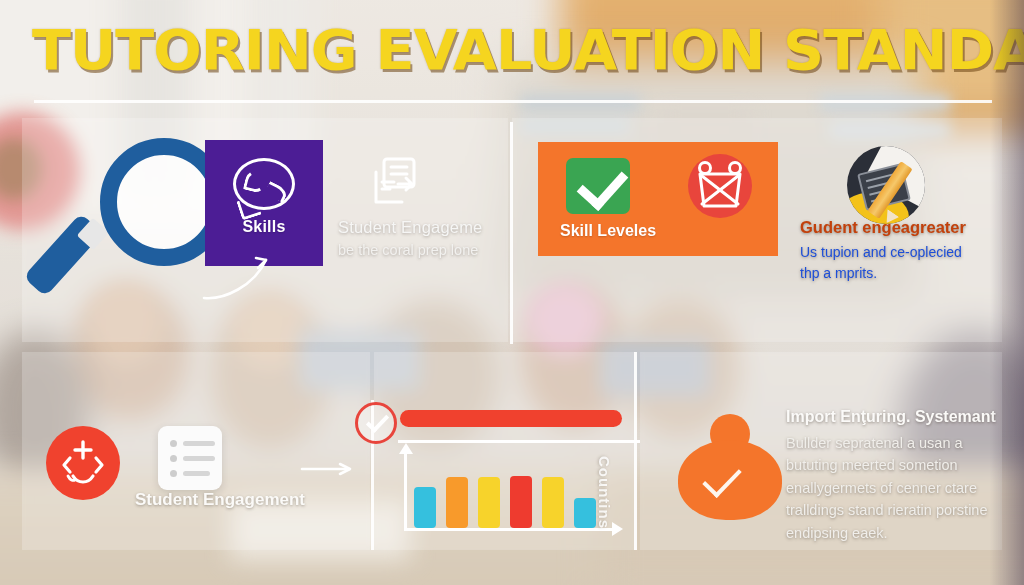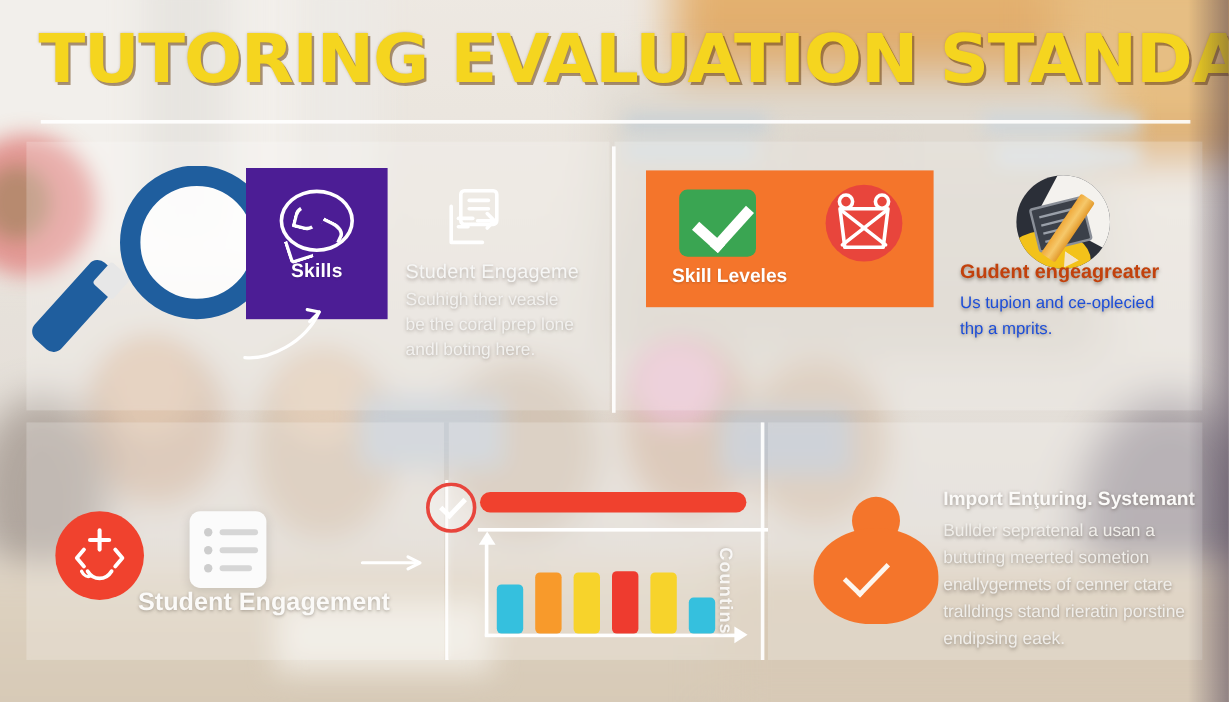--- a/index.html
+++ b/index.html
@@ -153,21 +153,21 @@
     color:#1d4ed8;font-size:14px;line-height:1.5;text-shadow:0 1px 3px rgba(70,60,50,.5);}
 
   
   .face-circle{position:absolute;left:46px;top:426px;width:74px;height:74px;border-radius:50%;background:#F0422E;}
   .list-card{position:absolute;left:158px;top:426px;width:64px;height:64px;background:#fbfbfb;border-radius:9px;
     box-shadow:0 3px 9px rgba(0,0,0,.12);}
   .lc-row{position:absolute;left:12px;display:flex;align-items:center;gap:6px;}
   .lc-dot{width:7px;height:7px;border-radius:50%;background:#cdcdcd;}
   .lc-bar{height:5px;border-radius:3px;background:#d6d6d6;}
   .bl-head{position:absolute;left:95px;top:490px;width:250px;text-align:center;
-    color:#fbfaf8;font-weight:bold;font-size:21px;text-shadow:0 1px 3px rgba(80,70,60,.45);}
+    color:#fbfaf8;font-weight:bold;font-size:17px;text-shadow:0 1px 3px rgba(80,70,60,.45);}
   .bl-sub{position:absolute;left:95px;top:512px;width:250px;text-align:center;
     color:#eeebe6;font-size:14px;text-shadow:0 1px 3px rgba(80,70,60,.45);}
   .arrow-right{position:absolute;left:300px;top:462px;width:56px;height:14px;}
 
   
   .ring-check{position:absolute;left:355px;top:402px;width:36px;height:36px;border-radius:50%;
     border:3px solid #E8453C;background:rgba(255,255,255,.35);}
   .rc-mark{position:absolute;left:9px;top:10px;width:17px;height:8px;
     border-left:4px solid #fff;border-bottom:4px solid #fff;transform:rotate(-46deg);}
   .red-pill{position:absolute;left:400px;top:410px;width:222px;height:17px;background:#F0412E;border-radius:9px;}
@@ -276,23 +276,21 @@
     <line x1="23" y1="11" x2="39" y2="11" stroke="#ffffff" stroke-width="3" stroke-linecap="round"></line>
     <line x1="23" y1="18" x2="39" y2="18" stroke="#ffffff" stroke-width="3" stroke-linecap="round"></line>
     <path d="M8 16 L8 46 L34 46" stroke="#ffffff" stroke-width="3" fill="none" stroke-linecap="round" stroke-linejoin="round"></path>
     <line x1="14" y1="26" x2="26" y2="26" stroke="#ffffff" stroke-width="3" stroke-linecap="round"></line>
     <line x1="14" y1="33" x2="22" y2="33" stroke="#ffffff" stroke-width="3" stroke-linecap="round"></line>
     <path d="M30 28 L44 28 L38 22 M44 28 L38 34" stroke="#ffffff" stroke-width="3" fill="none" stroke-linecap="round" stroke-linejoin="round"></path>
   </svg>
 
   <div class="tl-head">Student Engageme</div>
   <div class="tl-body">
-    <div>Scuhigh ther veasle</div>
     <div>be the coral prep lone</div>
-    <div>andl boting here.</div>
   </div>
 
   <div class="tr-banner">
     <div class="check-tile">
       <div class="check-mark"></div>
     </div>
     <div class="sl-label">Skill Leveles</div>
     <div class="xcircle">
       <svg class="xc-svg" width="52" height="56" viewBox="0 0 52 56">
         <circle cx="11" cy="10" r="5.5" stroke="#fff" stroke-width="3" fill="none"></circle>

